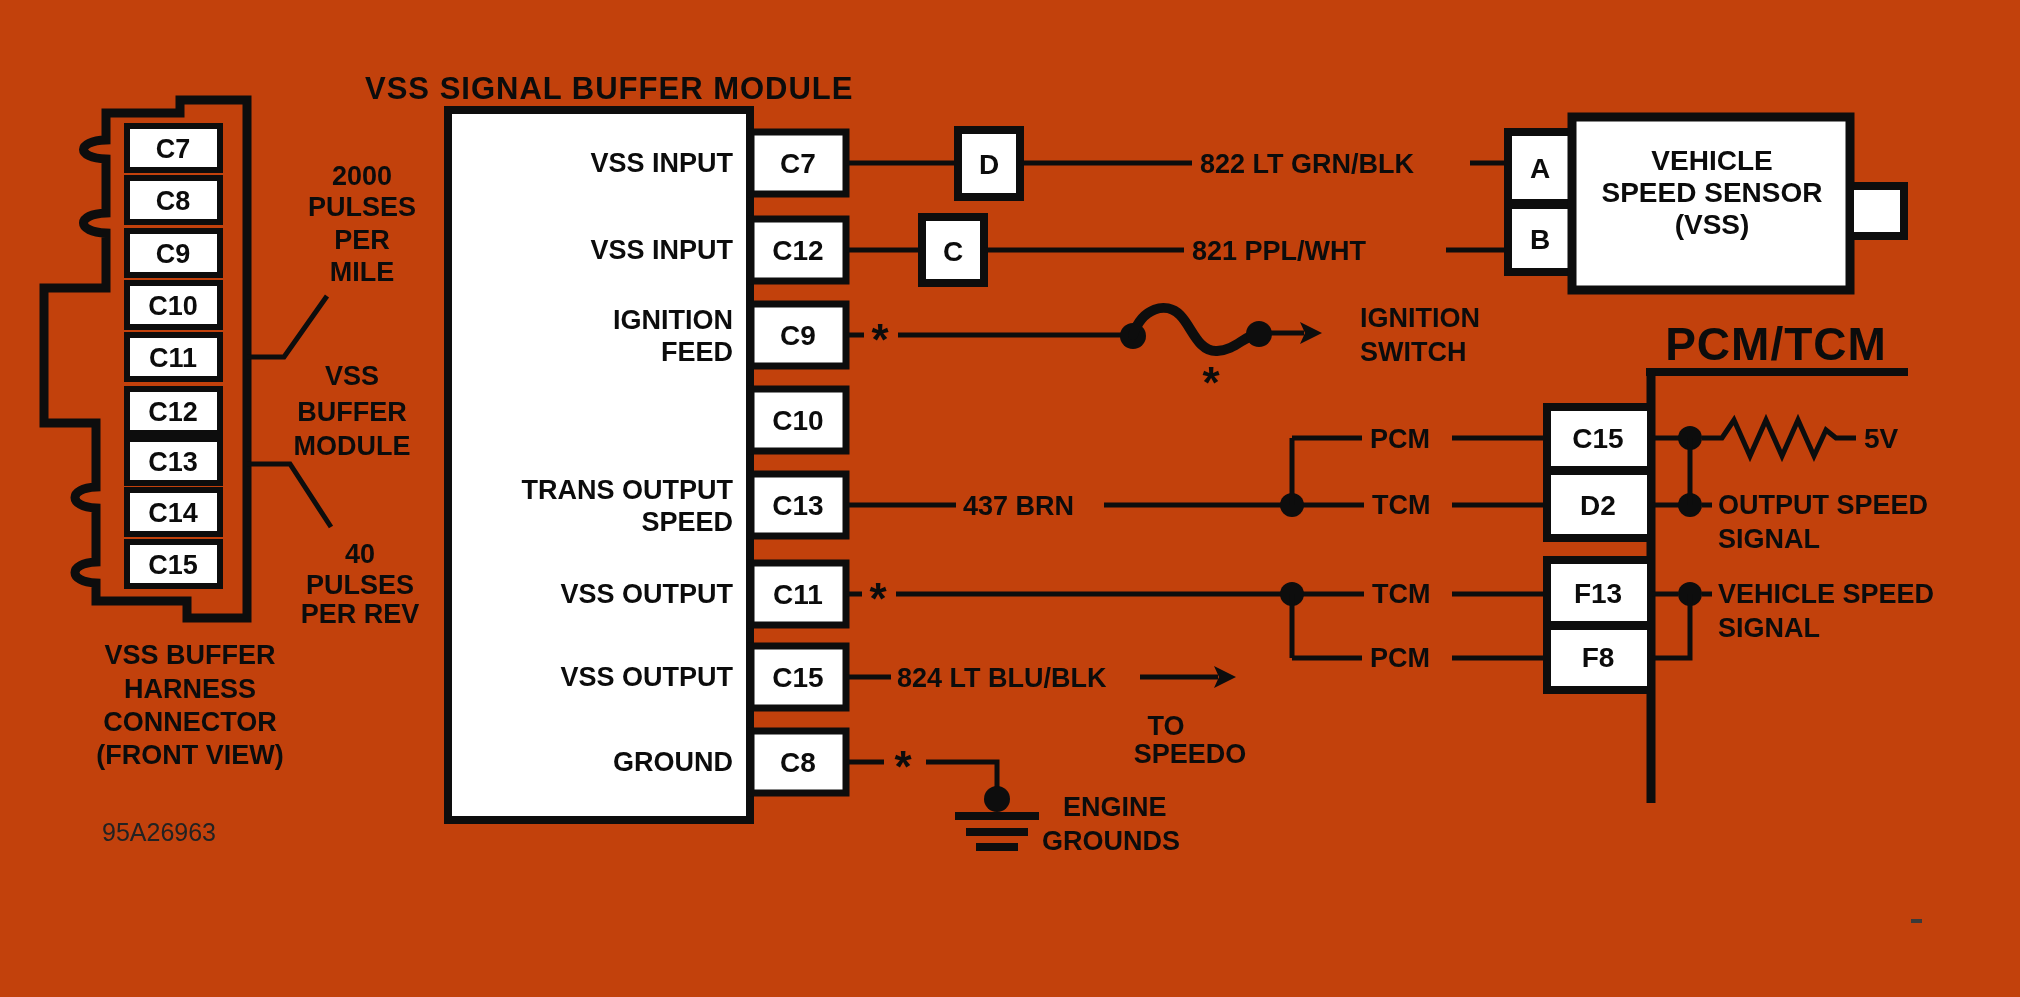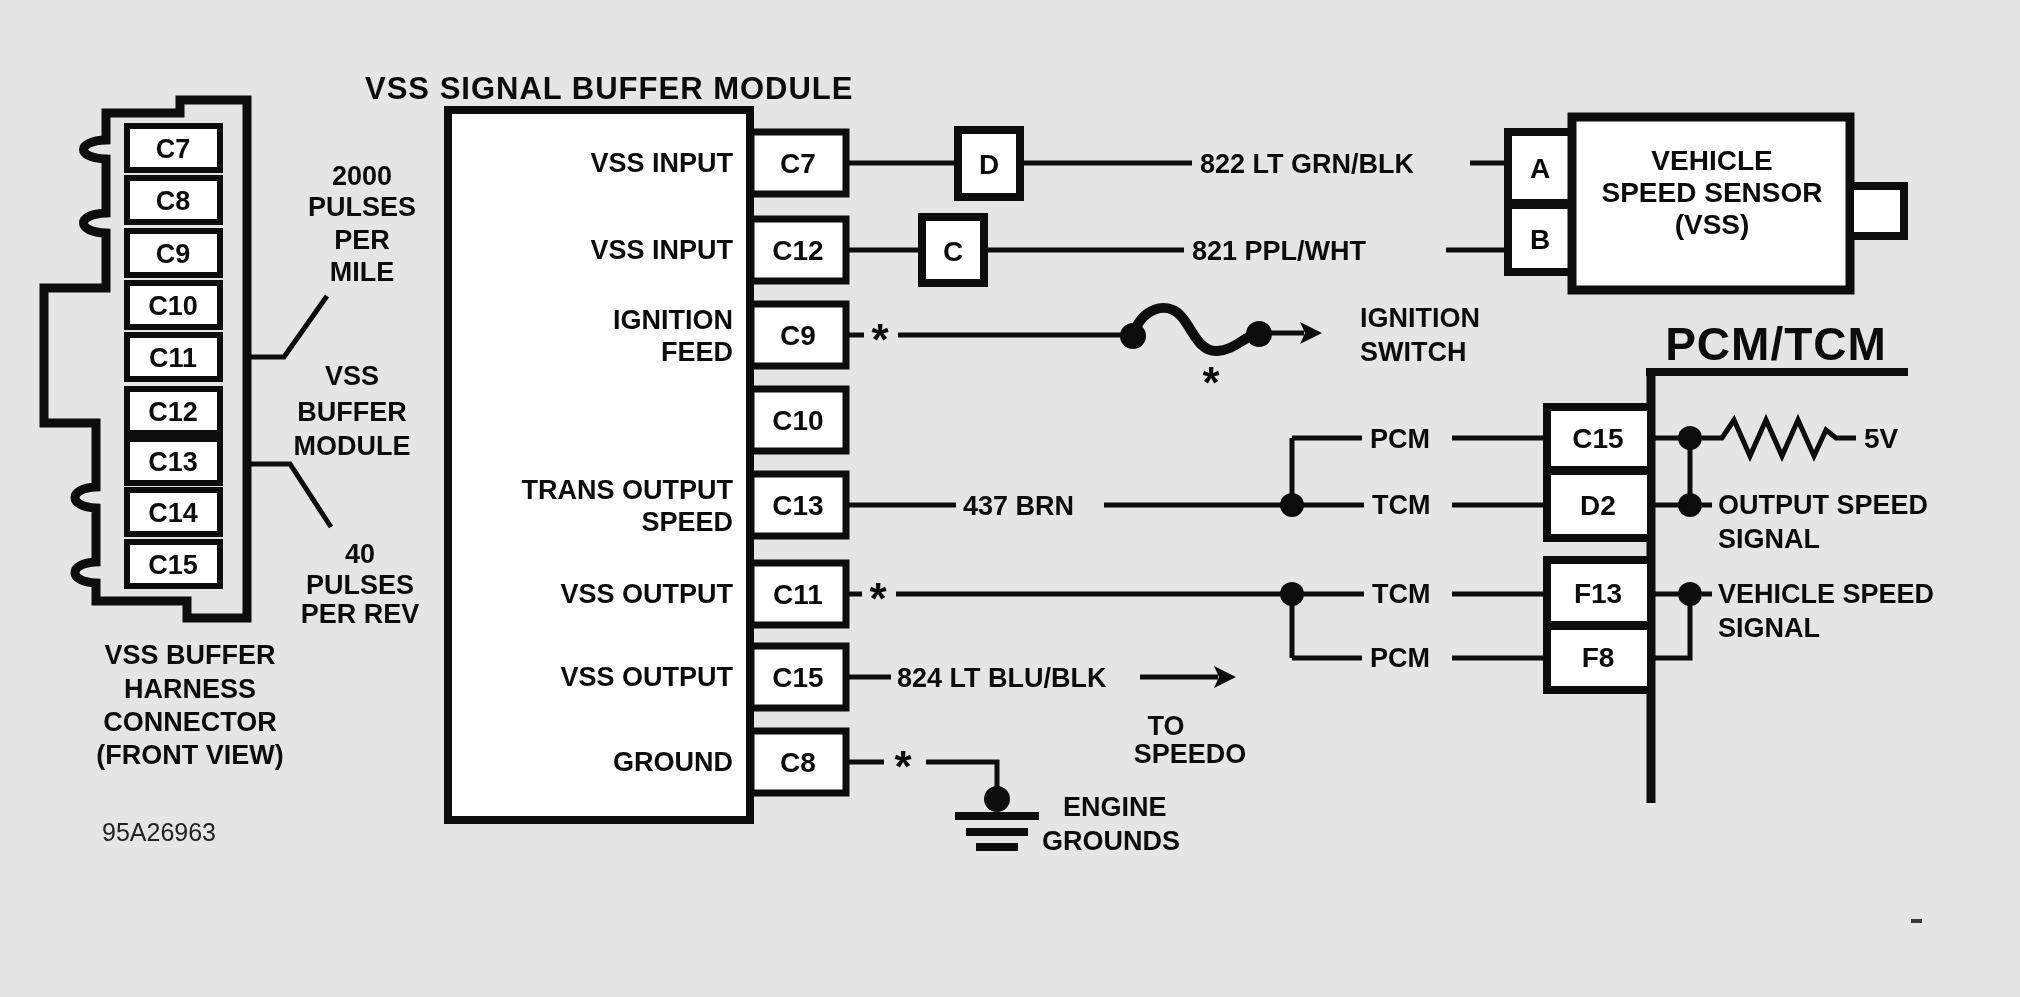--- a/index.html
+++ b/index.html
@@ -1,16 +1,16 @@
 <!DOCTYPE html>
 <html><head>
 <meta charset="utf-8">
 <style>
   html,body{margin:0;padding:0;background:#ffffff;}
-  .page{width:2020px;height:997px;background:#e5e5e5;position:relative;overflow:hidden;}
+  .page{width:2020px;height:997px;background:#c2410c;position:relative;overflow:hidden;}
   svg{display:block;}
   .t{font-family:"Liberation Sans","DejaVu Sans",sans-serif;font-weight:bold;fill:#0c0c0c;}
   .tn{font-family:"Liberation Sans","DejaVu Sans",sans-serif;font-weight:normal;fill:#222;}
   .wire{stroke:#0d0d0d;stroke-width:5;fill:none;}
   .wire2{stroke:#0d0d0d;stroke-width:9;fill:none;}
   .box{fill:#ffffff;stroke:#0d0d0d;}
   .dot{fill:#0d0d0d;}
 </style>
 </head>
 <body>

